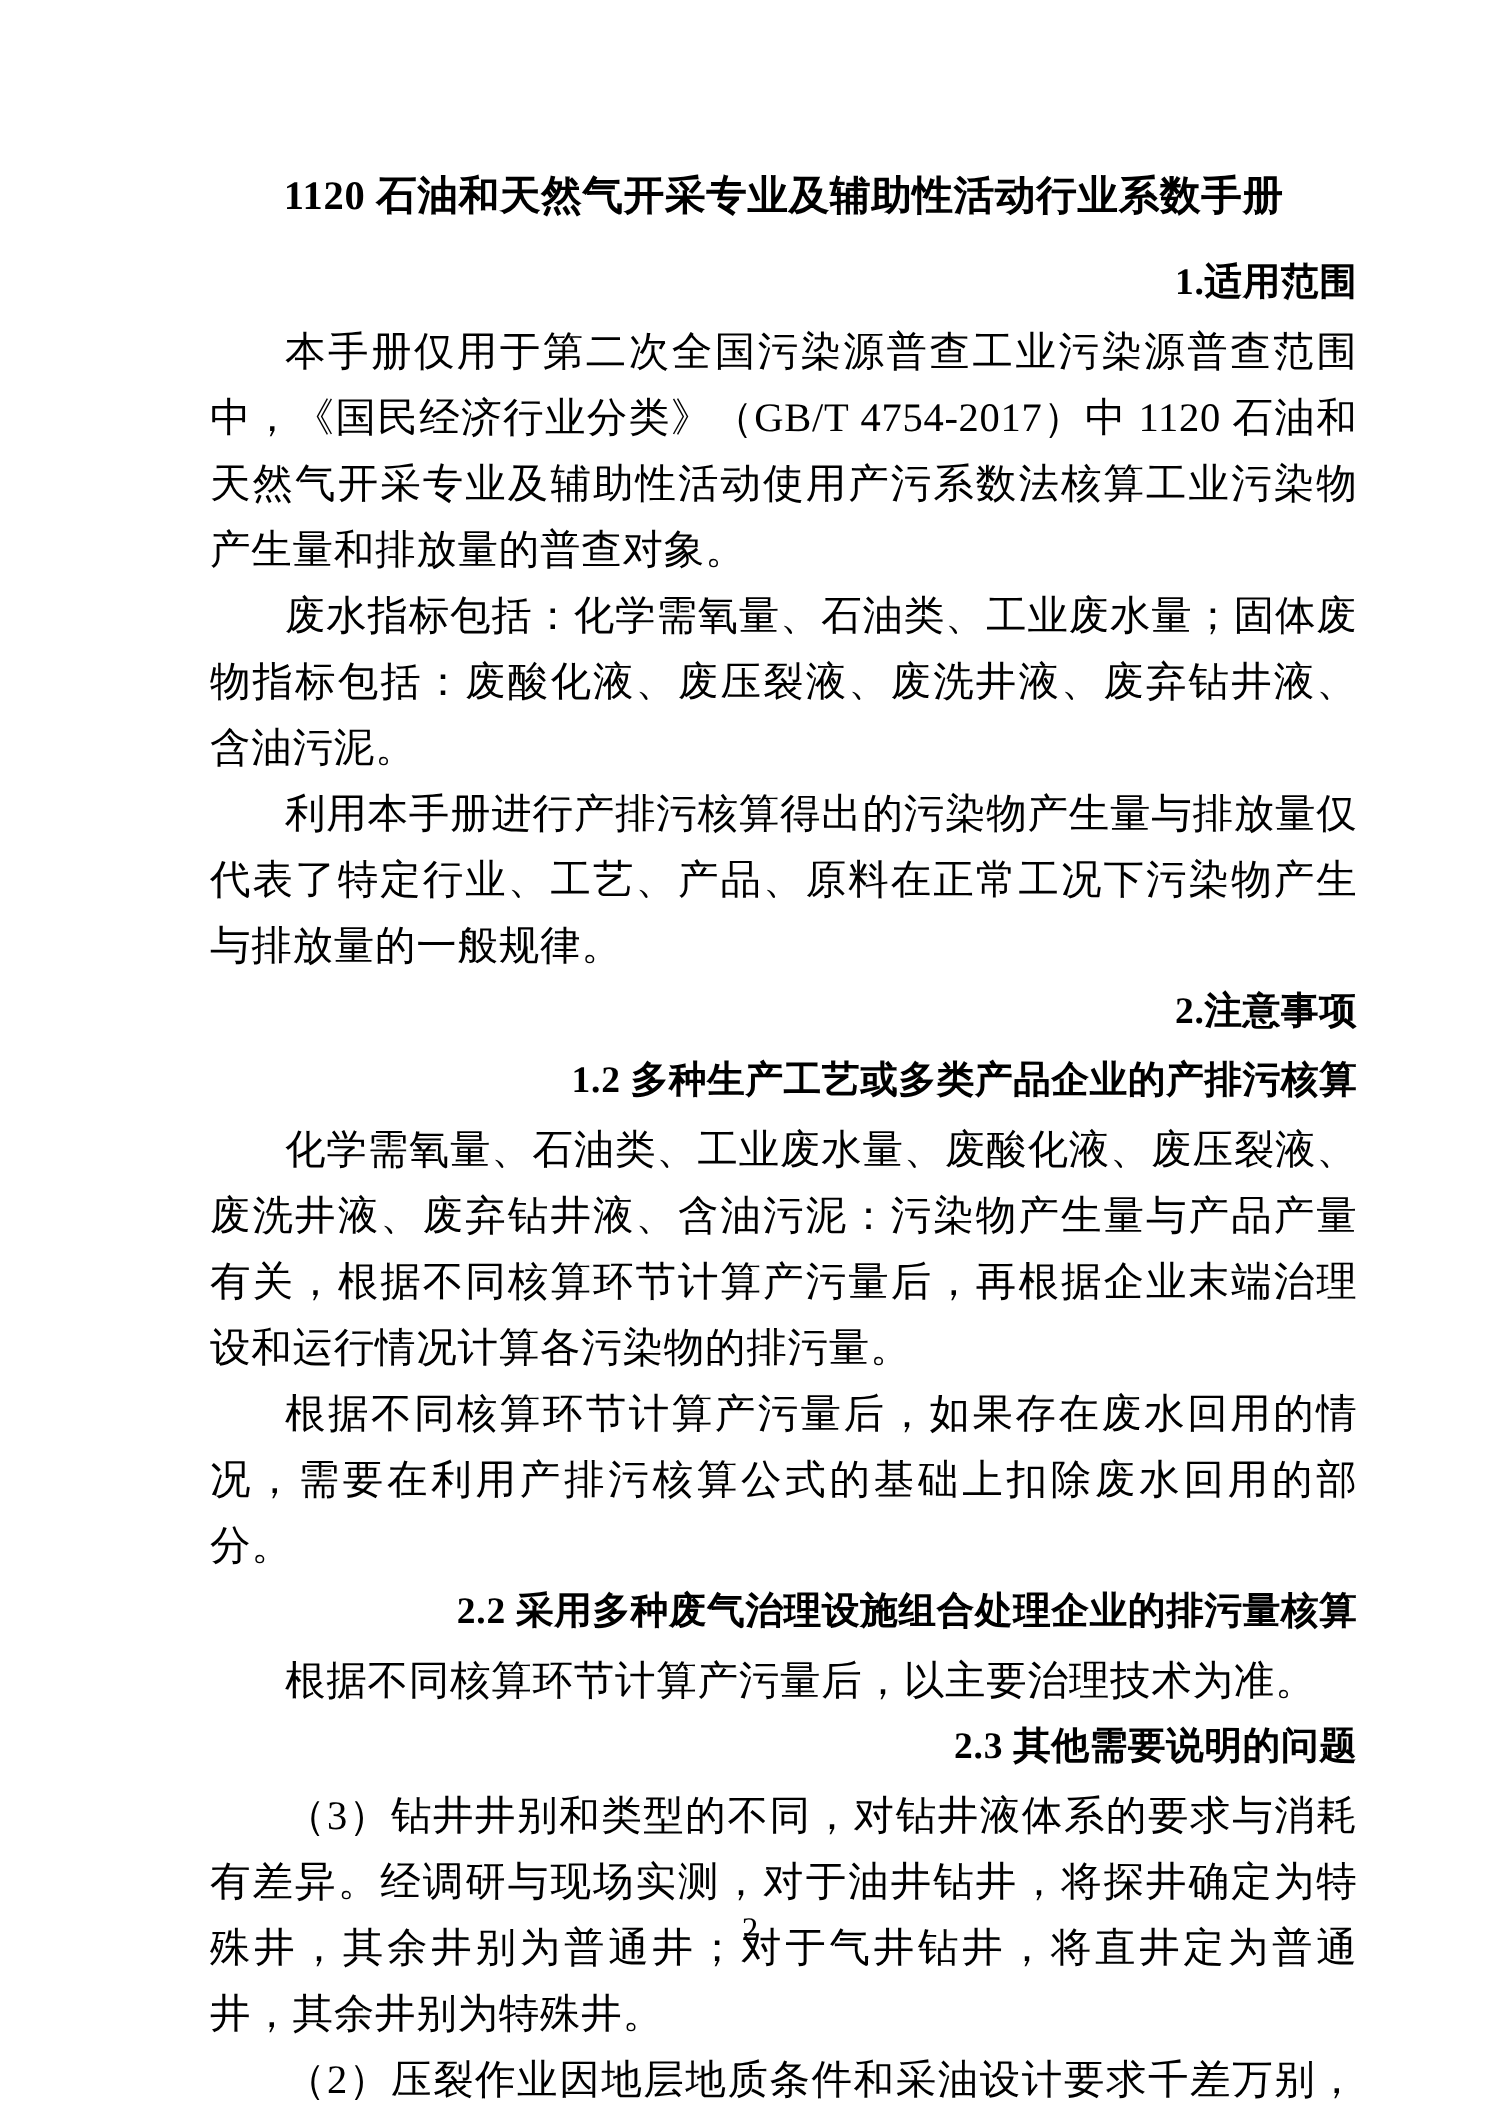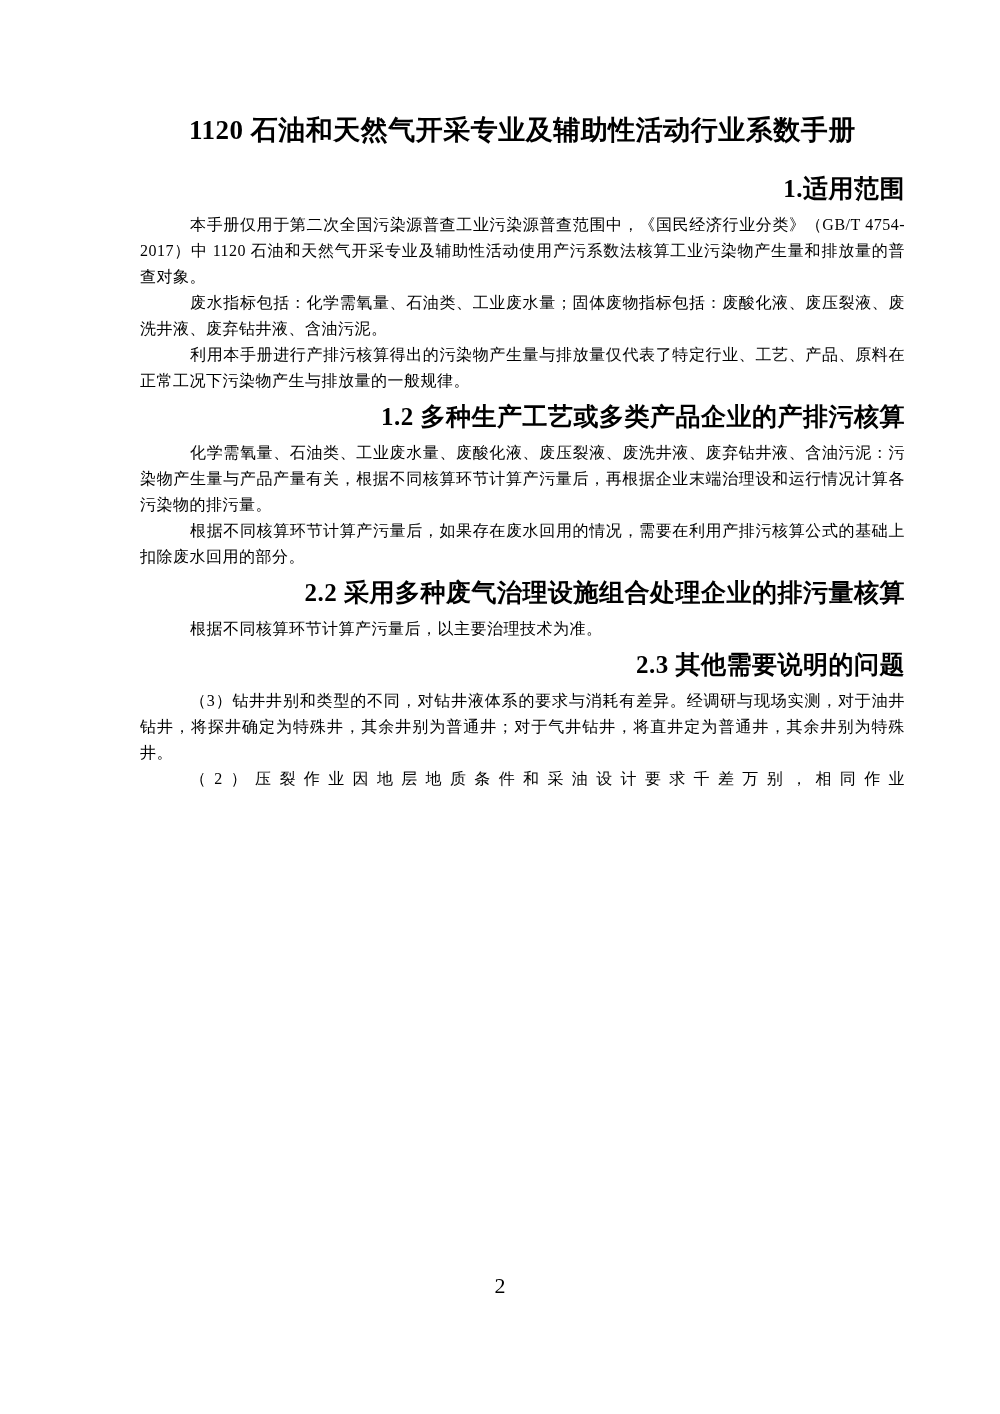--- a/index.html
+++ b/index.html
@@ -30,22 +30,22 @@
   .heading {
     font-size: 25px;
     font-weight: bold;
     line-height: 46px;
     margin: 0;
     text-indent: 48px;
     letter-spacing: 0.5px;
     text-align: right;
   }
   .para {
-    font-size: 16px;
-    line-height: 26px;
+    font-size: 27px;
+    line-height: 44px;
     margin: 0;
     text-align: justify;
     text-indent: 50px;
     letter-spacing: 0.5px;
   }
   .para.cont-next-page {
     text-align-last: justify;
   }
   .footer-page-num {
     position: absolute;
@@ -66,20 +66,21 @@
     <h1 class="doc-title">1120 石油和天然气开采专业及辅助性活动行业系数手册</h1>
 
     <h2 class="heading">1.适用范围</h2>
 
     <p class="para">本手册仅用于第二次全国污染源普查工业污染源普查范围中，《国民经济行业分类》（GB/T 4754-2017）中 1120 石油和天然气开采专业及辅助性活动使用产污系数法核算工业污染物产生量和排放量的普查对象。</p>
 
     <p class="para">废水指标包括：化学需氧量、石油类、工业废水量；固体废物指标包括：废酸化液、废压裂液、废洗井液、废弃钻井液、含油污泥。</p>
 
     <p class="para">利用本手册进行产排污核算得出的污染物产生量与排放量仅代表了特定行业、工艺、产品、原料在正常工况下污染物产生与排放量的一般规律。</p>
 
+    <h2 class="heading">2.注意事项</h2>
 
     <h3 class="heading">1.2 多种生产工艺或多类产品企业的产排污核算</h3>
 
     <p class="para">化学需氧量、石油类、工业废水量、废酸化液、废压裂液、废洗井液、废弃钻井液、含油污泥：污染物产生量与产品产量有关，根据不同核算环节计算产污量后，再根据企业末端治理设和运行情况计算各污染物的排污量。</p>
 
     <p class="para">根据不同核算环节计算产污量后，如果存在废水回用的情况，需要在利用产排污核算公式的基础上扣除废水回用的部分。</p>
 
     <h3 class="heading">2.2 采用多种废气治理设施组合处理企业的排污量核算</h3>
 
     <p class="para">根据不同核算环节计算产污量后，以主要治理技术为准。</p>

